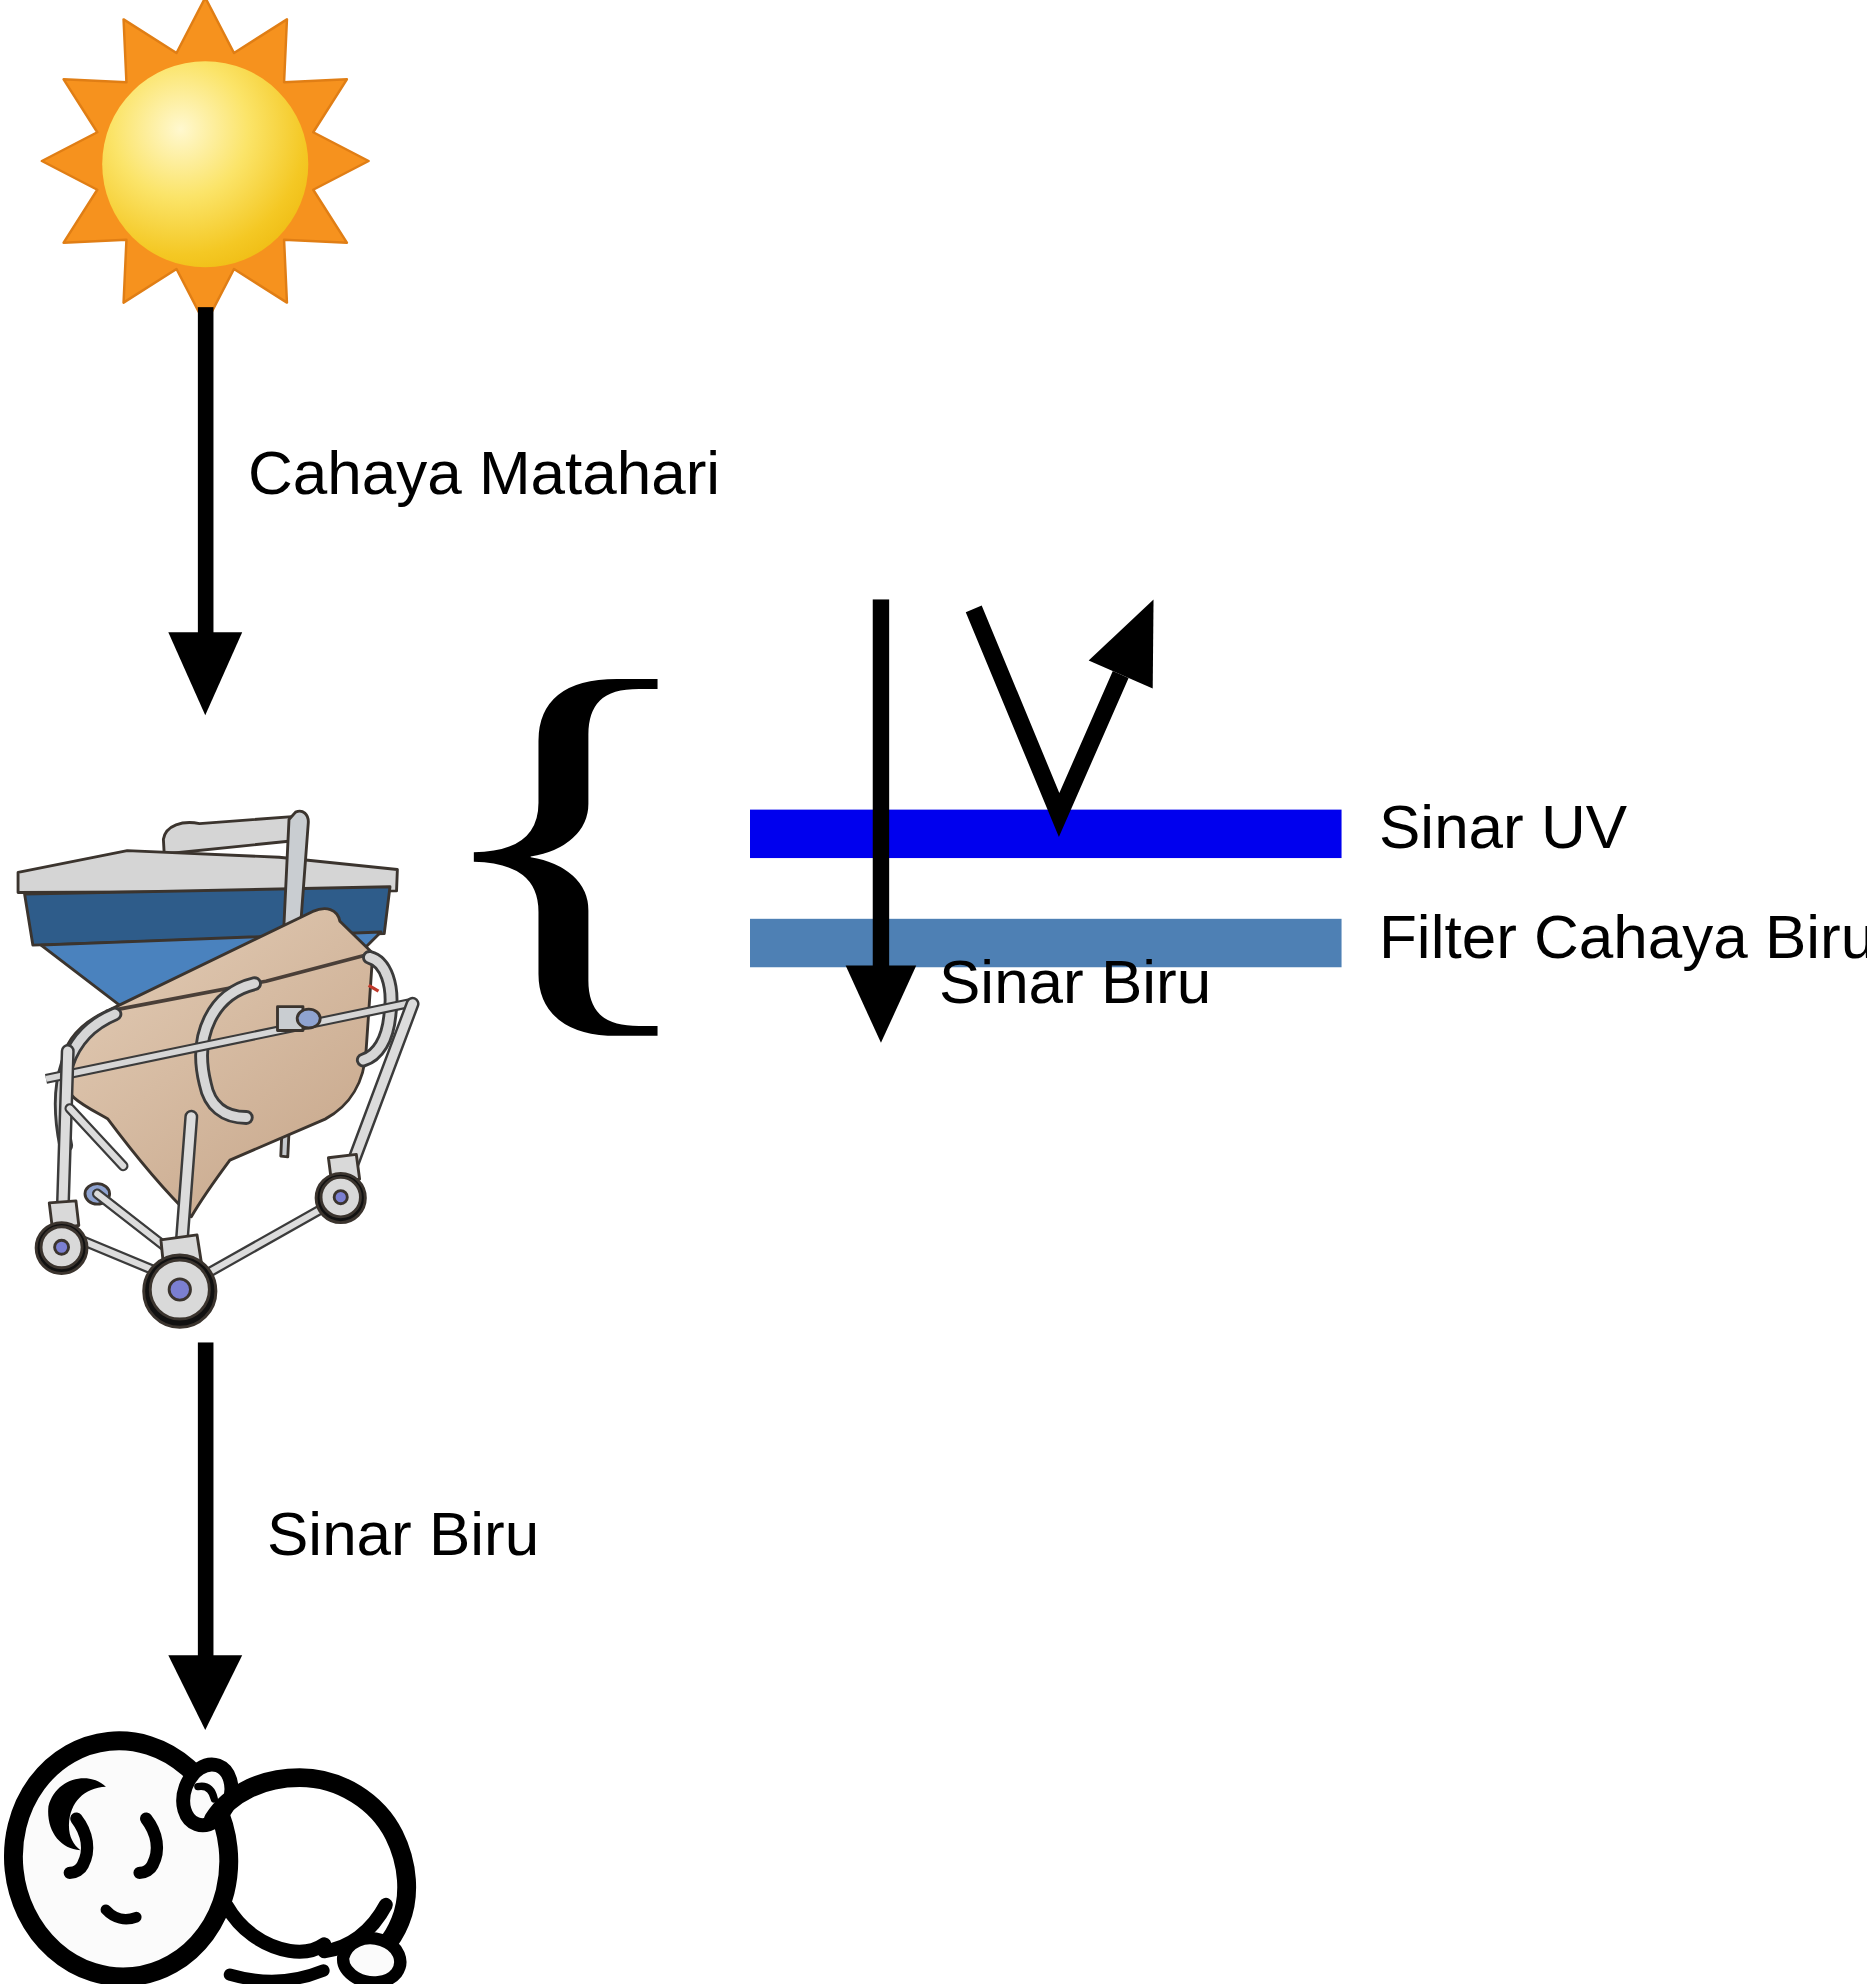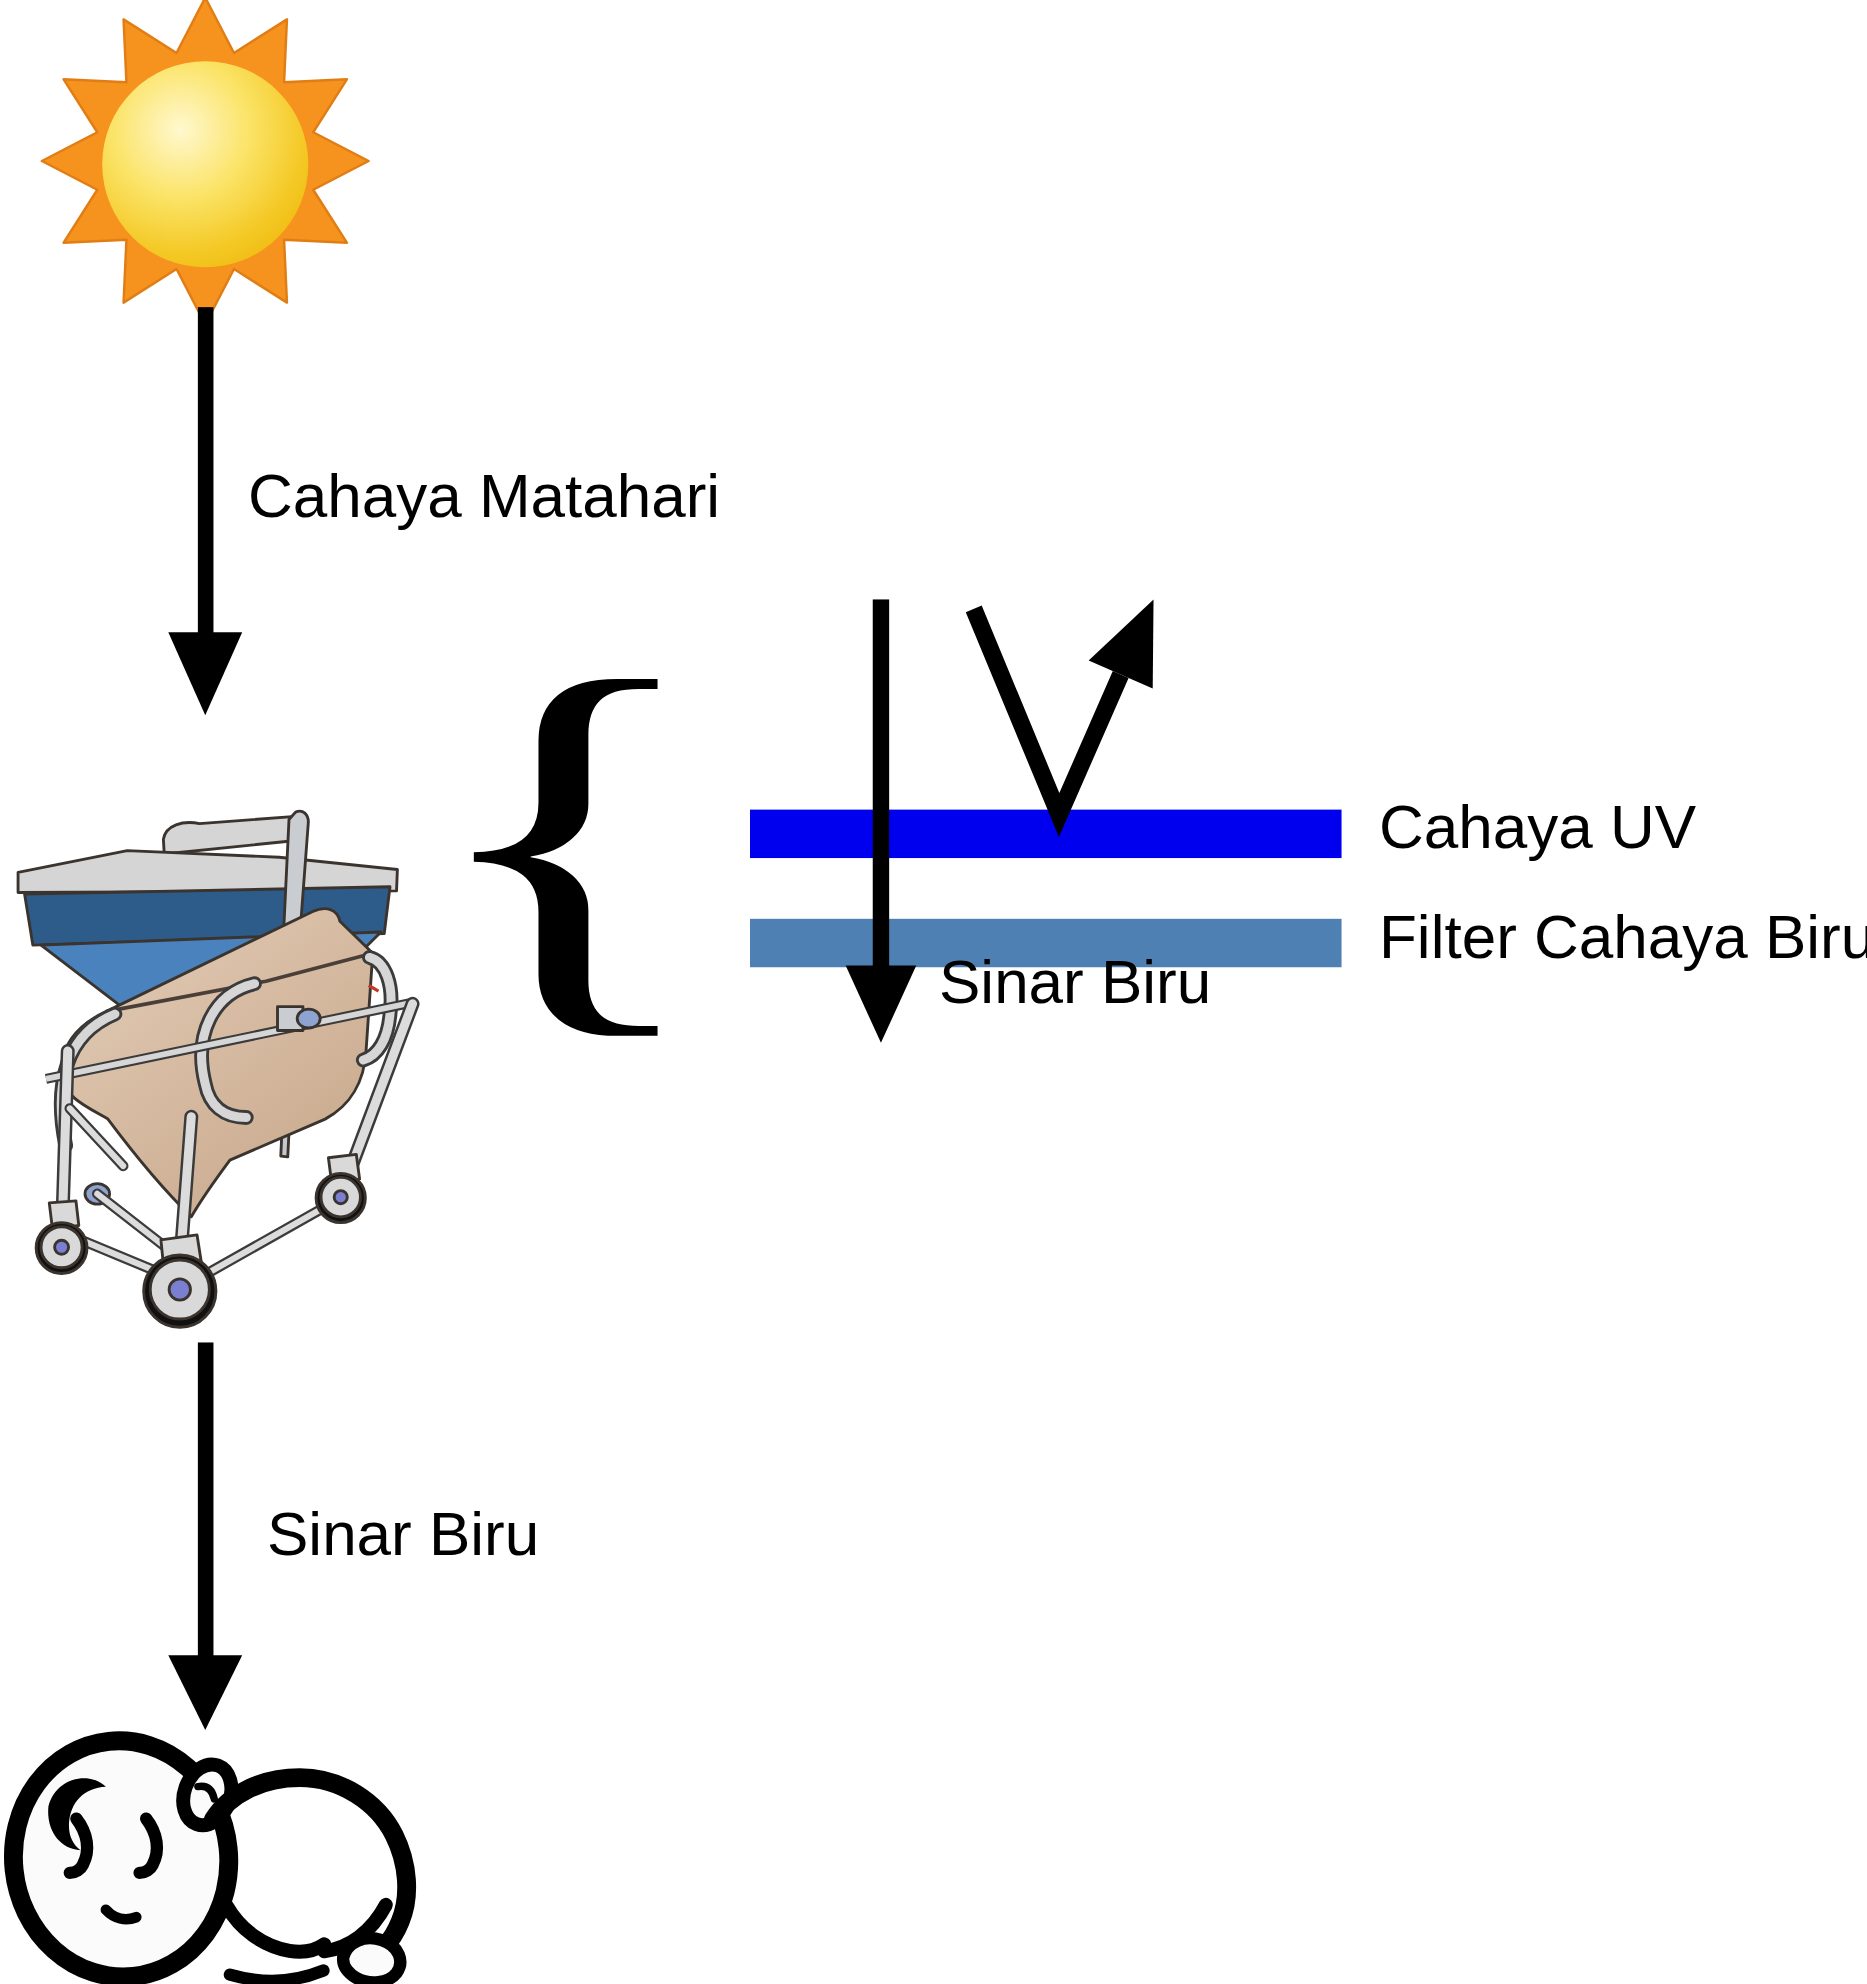--- a/index.html
+++ b/index.html
@@ -162,24 +162,24 @@
       <path d="M 356,4430 C 384,4466 390,4508 372,4542 C 366,4554 354,4562 340,4562" stroke-width="30"></path>
       <path d="M 258,4652 C 278,4674 306,4680 332,4670" stroke-width="26"></path>
       <path d="M 520,4432 C 560,4368 640,4330 730,4330 C 830,4330 920,4390 960,4470 C 995,4540 1000,4620 975,4680 C 955,4730 920,4766 880,4782" stroke-width="46"></path>
       <path d="M 940,4640 C 905,4706 850,4746 790,4753" stroke-width="34"></path>
       <path d="M 836,4768 C 846,4730 888,4712 930,4726 C 972,4740 986,4778 966,4806 C 946,4832 900,4836 868,4818 C 848,4806 834,4790 836,4768 Z" stroke-width="30" fill="#FBFBFB"></path>
       <path d="M 552,4642 C 585,4700 640,4740 705,4752 C 740,4758 770,4750 790,4736" stroke-width="34"></path>
       <path d="M 560,4810 C 640,4833 720,4828 788,4800" stroke-width="30"></path>
     </g>
   </svg>
 
-  <div class="label" style="left:248px;  top:465px;">Cahaya Matahari</div>
+  <div class="label" style="left:248px;  top:442px;">Cahaya Matahari</div>
 
 
-  <div class="label" style="left:1379px; top:796px;">Cahaya UV</div>
+  <div class="label" style="left:1379px; top:796px;">Sinar UV</div>
 
   <div class="label" style="left:1379px; top:906px;">Filter Cahaya Biru</div>
 
   <div class="label" style="left:939px; top:951px;">Sinar Biru</div>
 
   <div class="label" style="left:267px;  top:1503px;">Sinar Biru</div>
 </div>
 
 
 </body></html>

